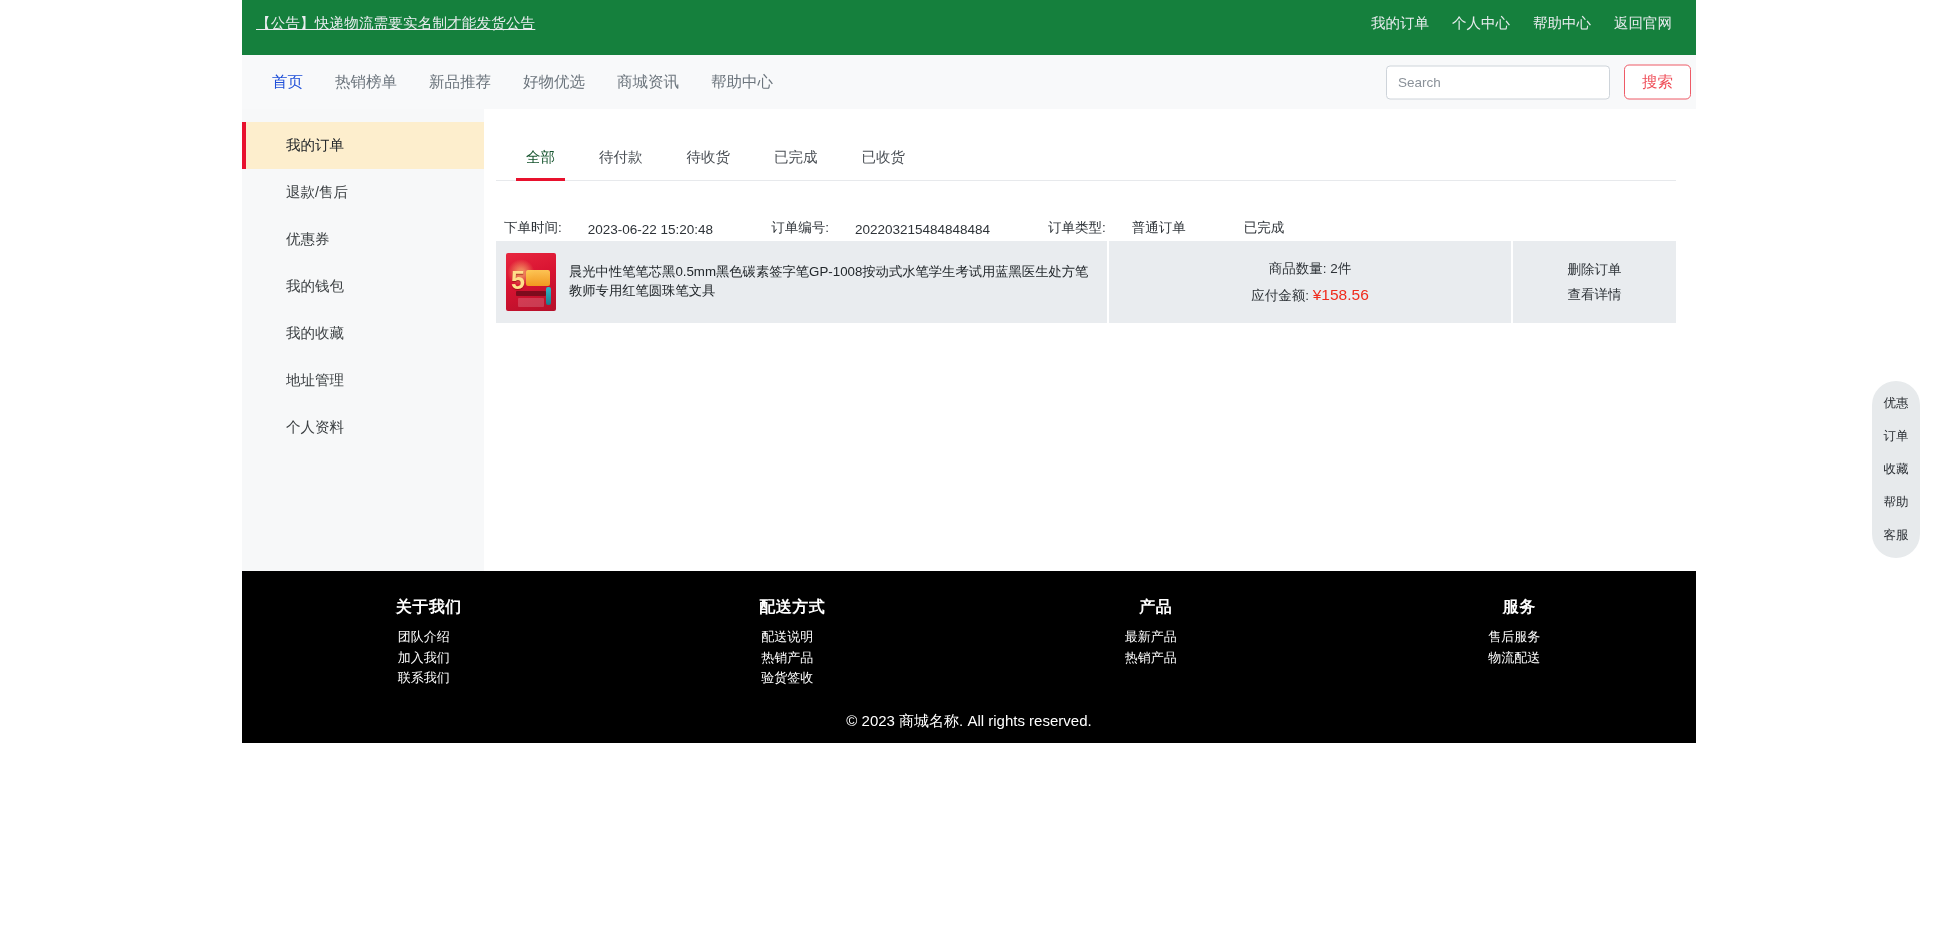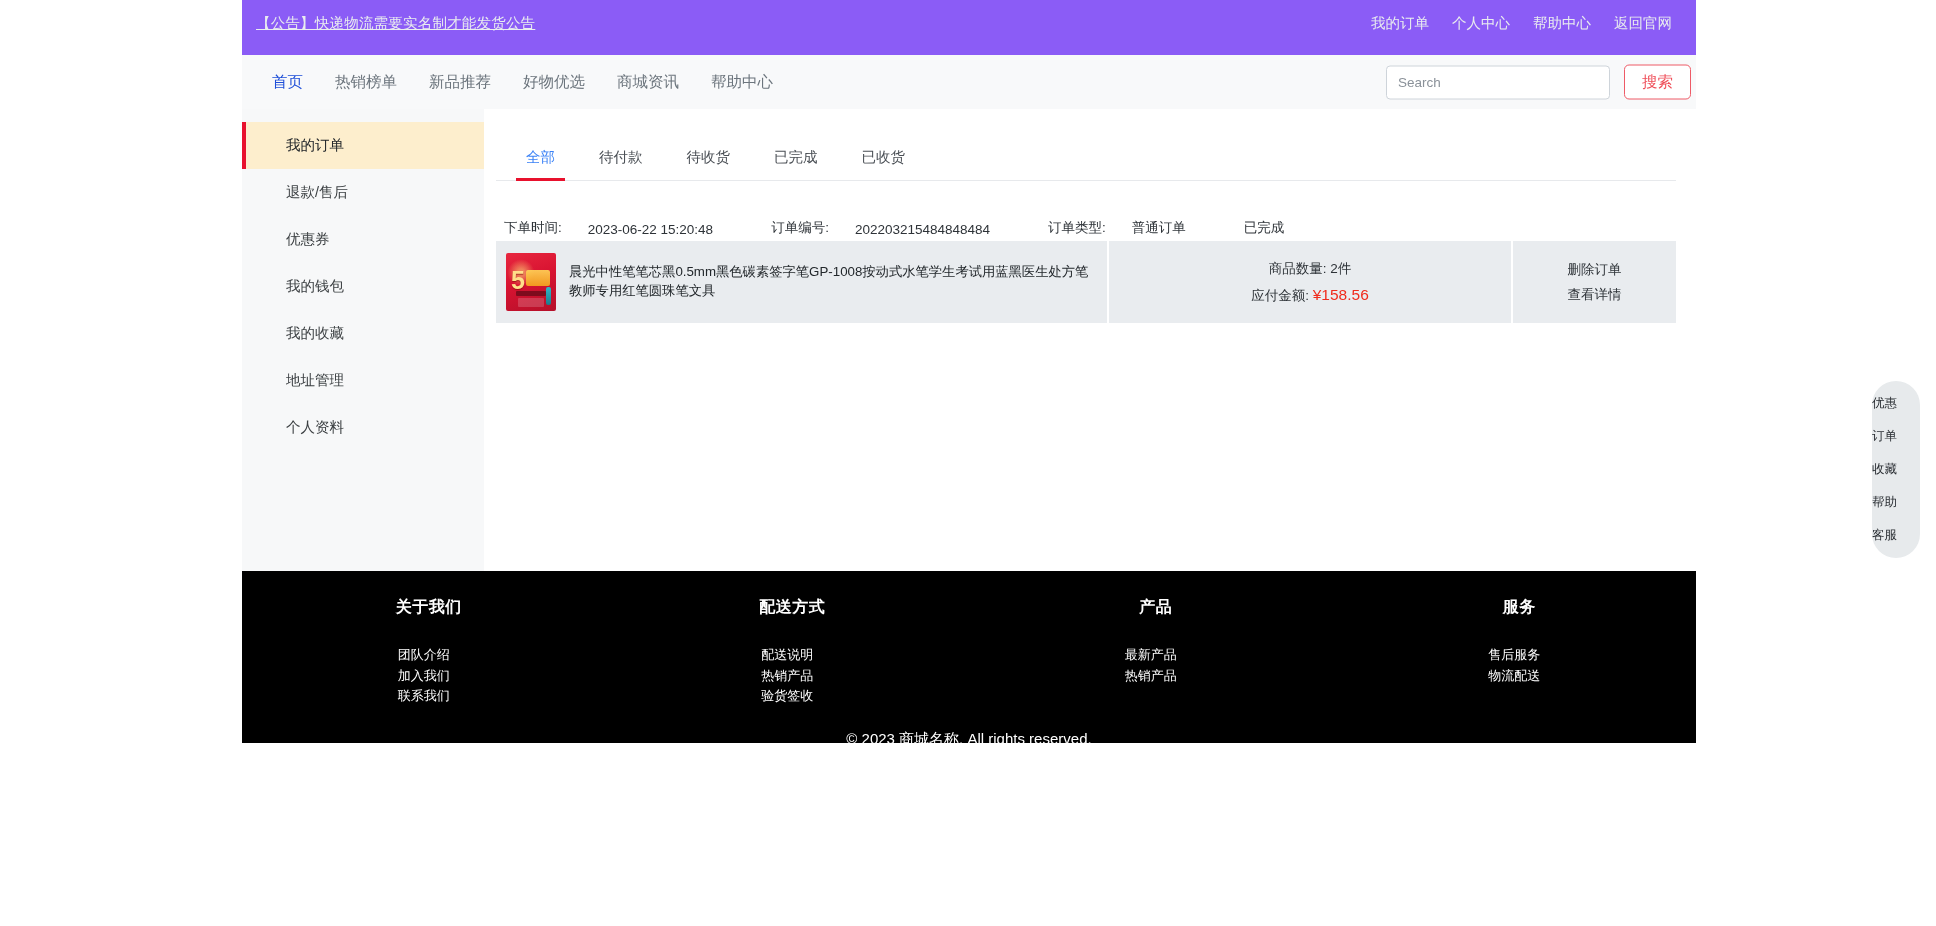--- a/index.html
+++ b/index.html
@@ -16,21 +16,21 @@
   .container {
     position: absolute;
     left: 242px;
     top: 0;
     width: 1454px;
   }
 
   
   .topbar {
     height: 55px;
-    background: #8b5cf6;
+    background: #15803d;
     display: flex;
     align-items: center;
     justify-content: space-between;
     padding: 0 24px 8px 14px;
   }
   .announce {
     color: #e9ecef;
     font-size: 14.5px;
     text-decoration: underline;
     white-space: nowrap;
@@ -142,21 +142,21 @@
     padding-left: 8px;
   }
   .tab {
     padding: 0 22px 13px 22px;
     font-size: 14.5px;
     color: #4a4f55;
     cursor: pointer;
     position: relative;
     white-space: nowrap;
   }
-  .tab.active { color: #3b82f6; text-align: center; }
+  .tab.active { color: #14532d; text-align: center; }
   .tab.active::after {
     content: "";
     position: absolute;
     left: 12px; right: 12px; bottom: -1px;
     height: 3px;
     background: #e8112d;
   }
 
   .order-meta {
     display: flex;
@@ -261,21 +261,21 @@
     background: #000;
     color: #fff;
     padding: 26px 0 0 0;
     height: 172px;
   }
   .fcols { display: flex; }
   .fcol { flex: 1; text-align: center; }
   .fcol h4 {
     font-size: 16px;
     font-weight: bold;
-    margin-bottom: 28px;
+    margin-bottom: 10px;
     letter-spacing: .5px;
     padding-left: 10px;
   }
   .fcol a {
     display: block;
     color: #fff;
     font-size: 13px;
     text-decoration: none;
     line-height: 1.35;
     margin-bottom: 3px;
@@ -292,21 +292,21 @@
   .floatbar {
     position: absolute;
     right: 16px;
     top: 381px;
     width: 48px;
     background: #e7eaec;
     border-radius: 24px 24px 24px 24px;
     padding: 14px 0 14px 0;
     display: flex;
     flex-direction: column;
-    align-items: flex-start;
+    align-items: center;
     gap: 16px;
   }
   .floatbar span {
     font-size: 12.5px;
     color: #2a2e33;
     cursor: pointer;
     white-space: nowrap;
   }
 </style>
 </head>

